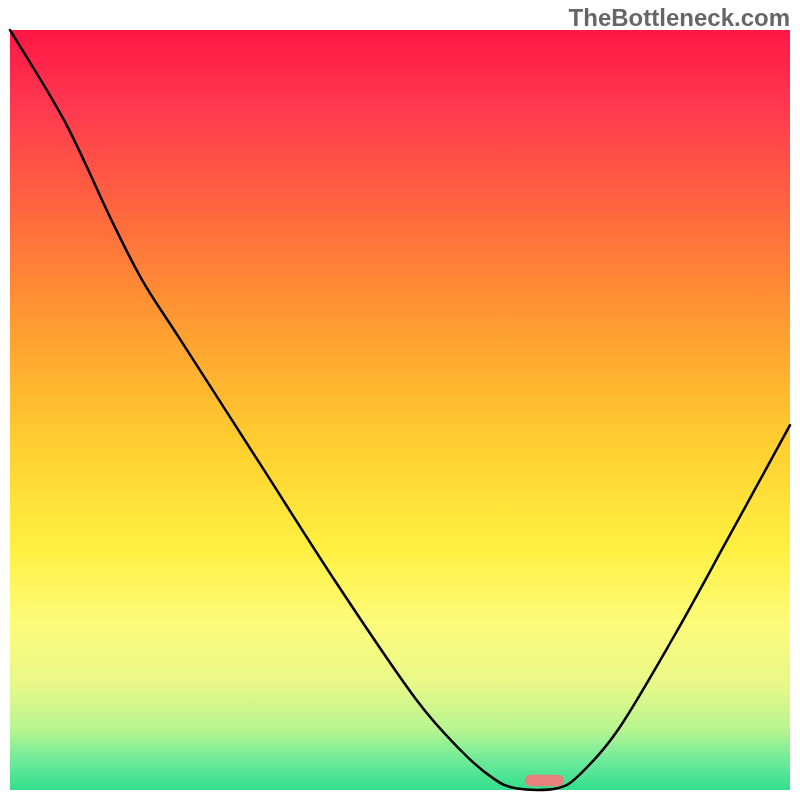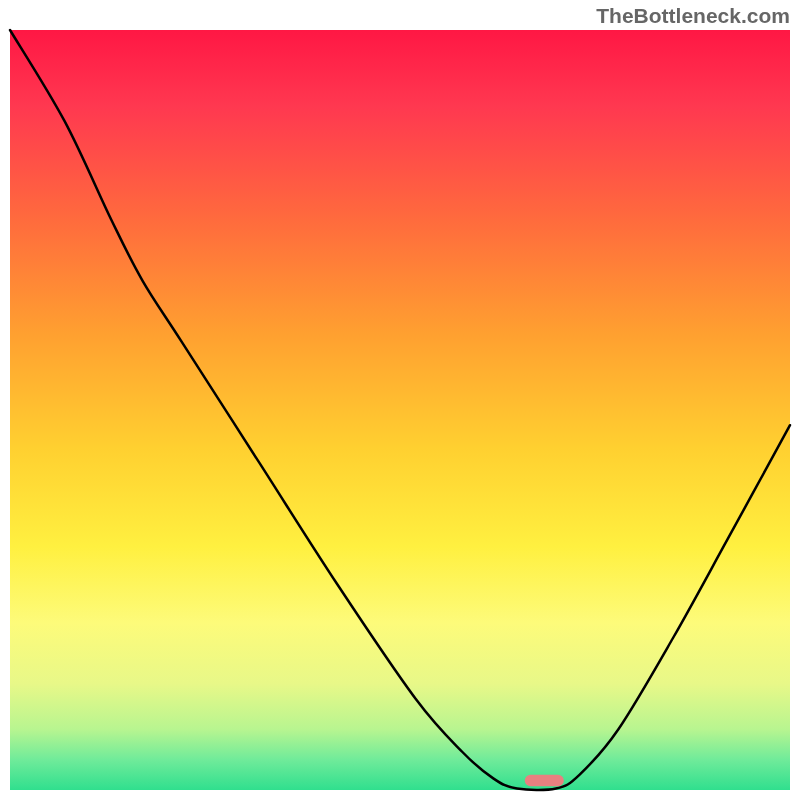--- a/index.html
+++ b/index.html
@@ -13,21 +13,21 @@
   .chart-container {
     position: relative;
     width: 800px;
     height: 800px;
   }
   .watermark {
     position: absolute;
     top: 4px;
     right: 10px;
     font-family: Arial, sans-serif;
-    font-size: 21px;
+    font-size: 24px;
     font-weight: bold;
     color: #666666;
     z-index: 10;
   }
   svg {
     display: block;
   }
 </style>
 </head>
 <body>

